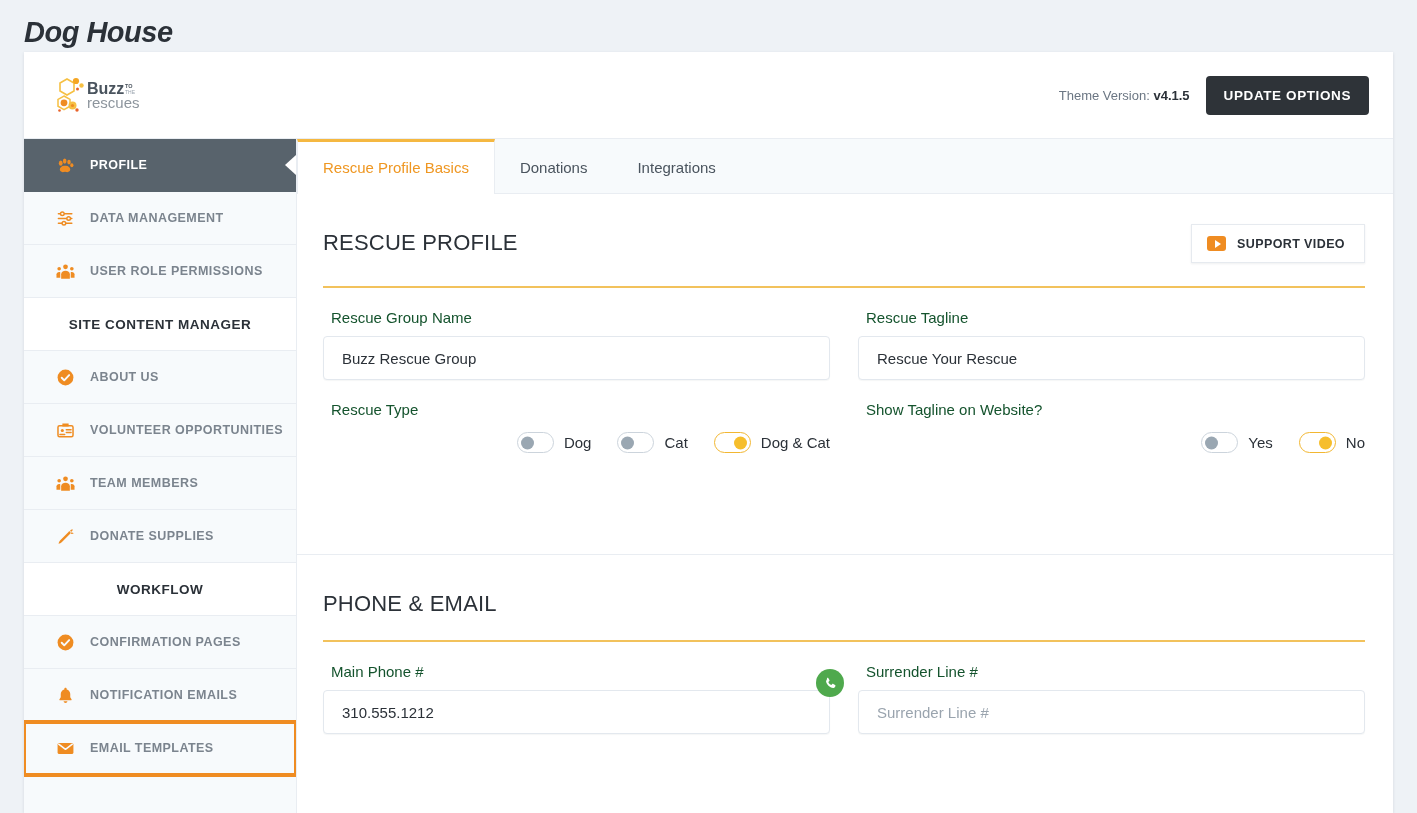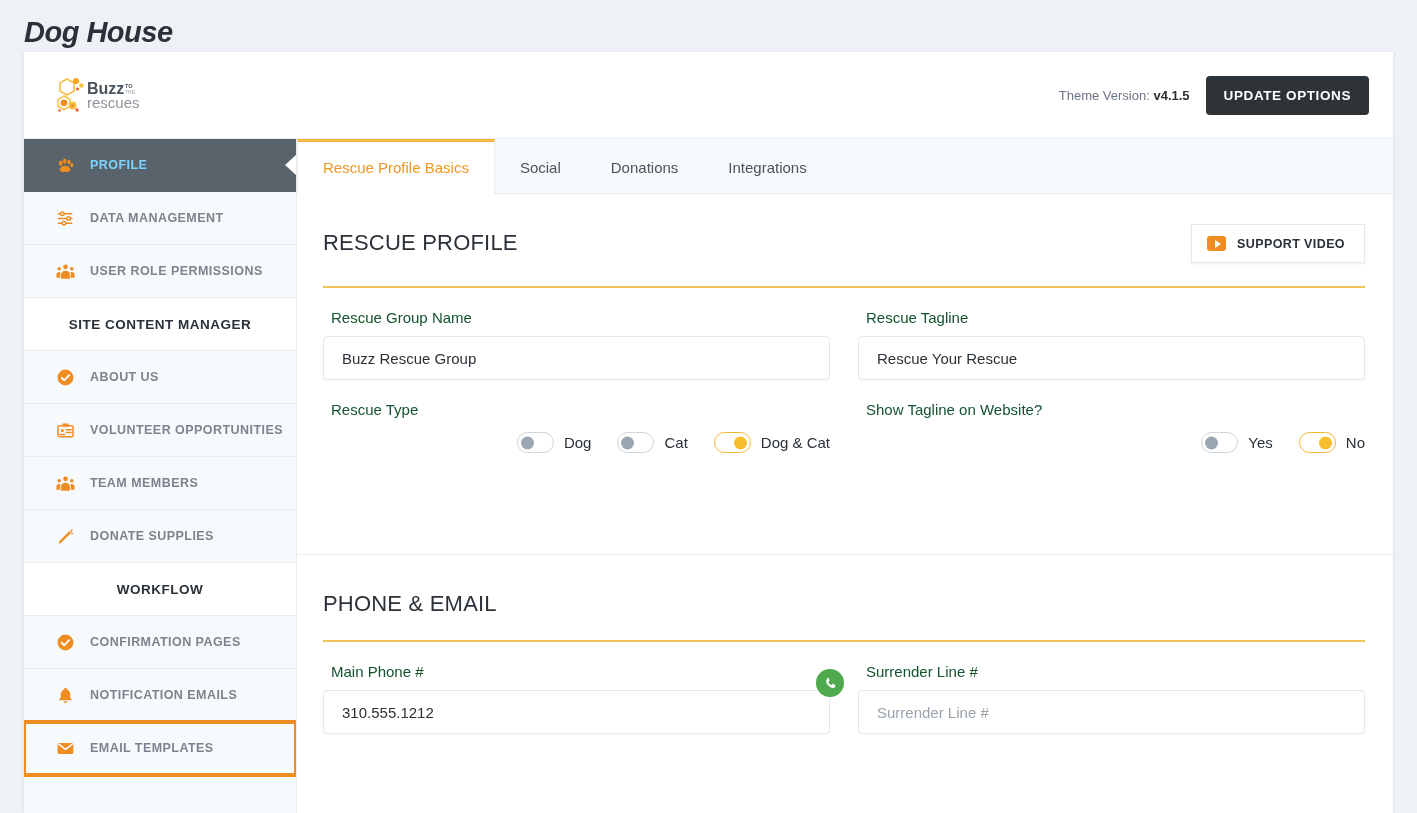--- a/index.html
+++ b/index.html
@@ -79,21 +79,21 @@
     font-size: 12.5px; font-weight: bold;
     letter-spacing: .45px;
     color: #7b848e;
     cursor: pointer;
     position: relative;
     background: #f7fafc;
   }
   .nav-item .ico { width: 22px; height: 22px; flex: 0 0 22px; display: flex; align-items: center; justify-content: center; color: #ef8c22; }
   .nav-item .ico svg { display: block; }
   .nav-item.active {
-    background: #58636c; color: #7dd3fc; border-bottom-color: #58636c;
+    background: #58636c; color: #ffffff; border-bottom-color: #58636c;
   }
   .nav-item.active .ico { color: #ef8c22; }
   .nav-item.active::after {
     content: ""; position: absolute; right: -1px; top: 50%;
     transform: translateY(-50%);
     border-top: 11px solid transparent;
     border-bottom: 11px solid transparent;
     border-right: 12px solid #ffffff;
   }
   .nav-item.highlighted {
@@ -376,21 +376,20 @@
           </svg>
         </span>
         <span>EMAIL TEMPLATES</span>
       </div>
     </nav>
 
     <div class="main">
 
       <div class="tabs">
         <div class="tab active">Rescue Profile Basics</div>
-        <div class="tab">Social</div>
         <div class="tab">Donations</div>
         <div class="tab">Integrations</div>
       </div>
 
       <div class="content">
 
         <section class="panel" style="height:360px">
           <div class="section-head">
             <h2 class="section-title">RESCUE PROFILE</h2>
             <div class="support-video">

